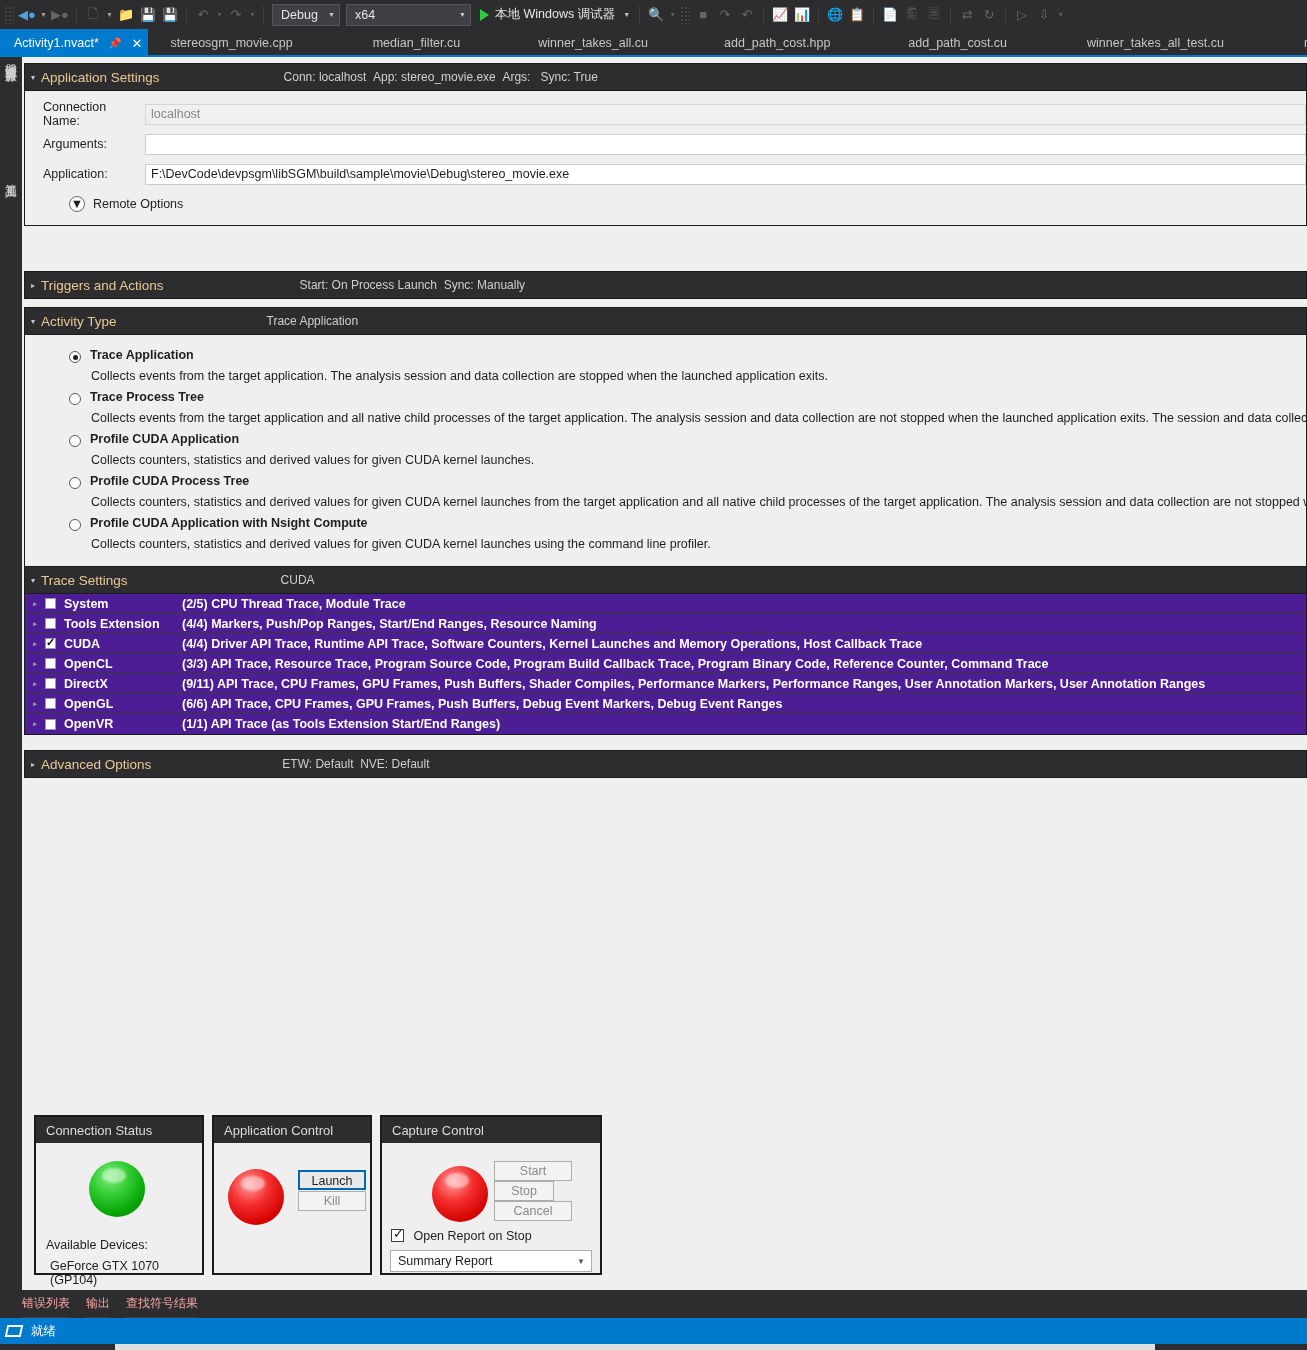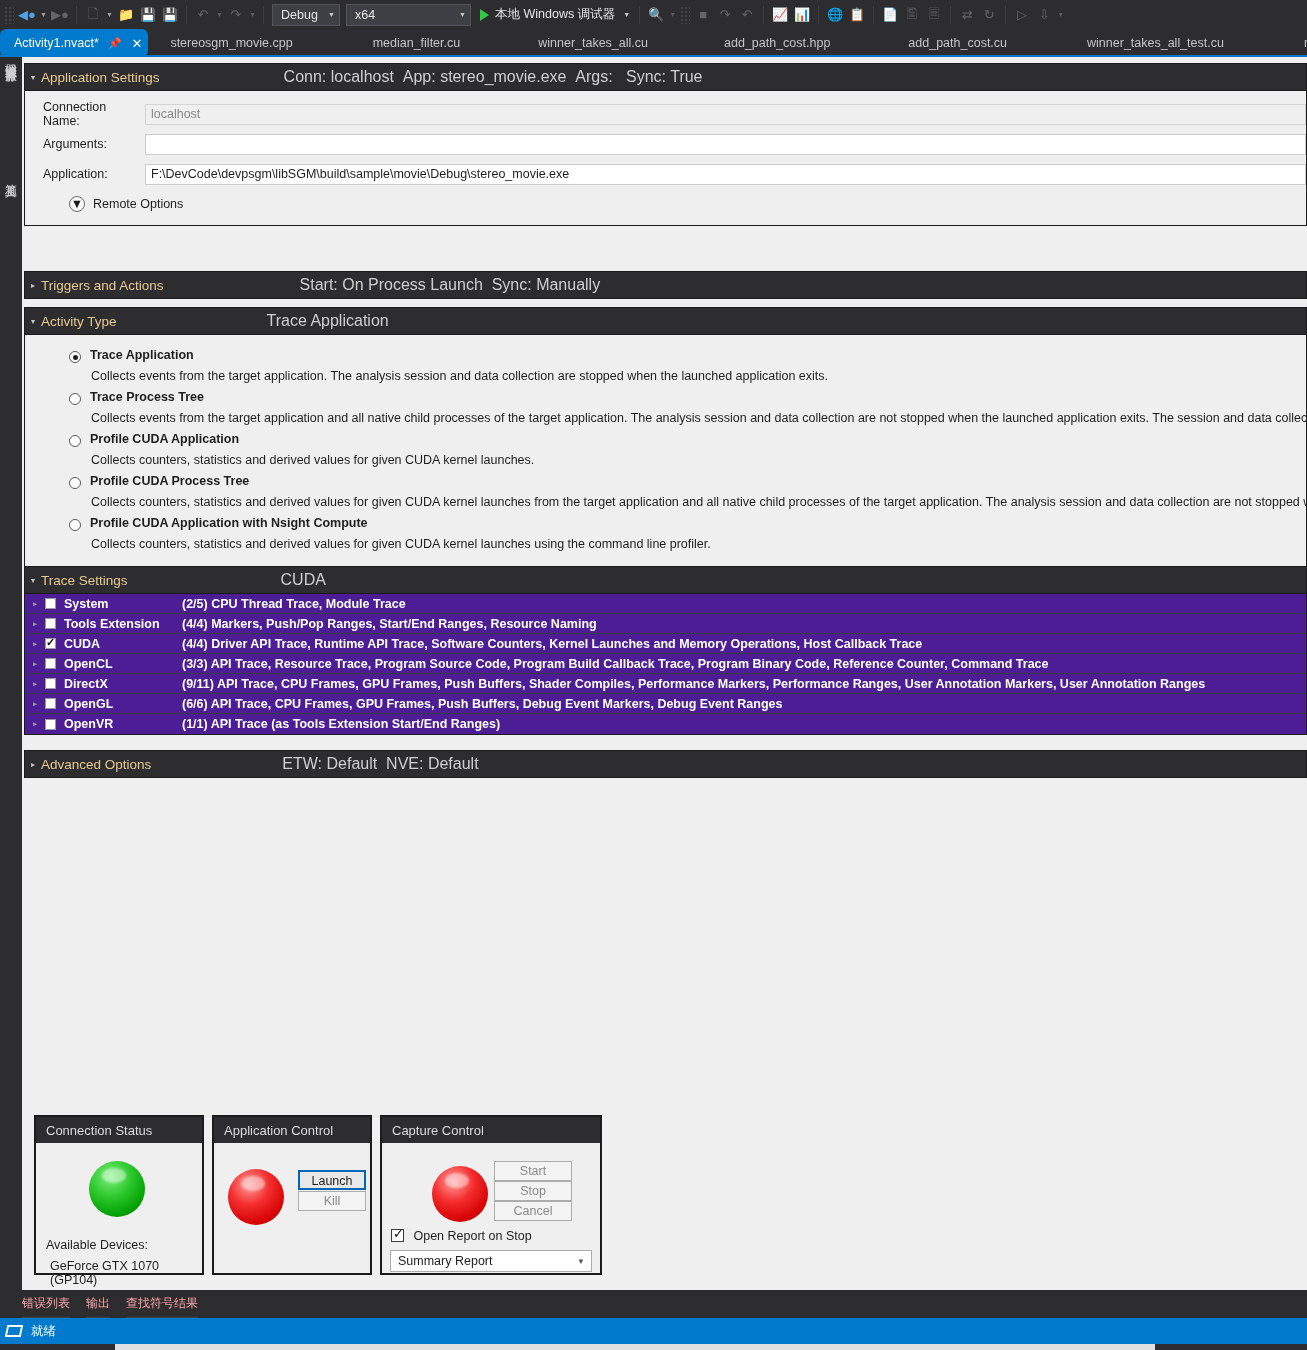--- a/index.html
+++ b/index.html
@@ -40,21 +40,21 @@
              border-top: 6px solid transparent; border-bottom: 6px solid transparent;
              margin-right: 6px; }
 
   
   .tabstrip {
     position: absolute; left: 0; top: 29px; width: 1307px; height: 28px;
     background: #2d2d30; display: flex; align-items: stretch;
   }
   .tabgutter { width: 22px; }
   .tab { display: flex; align-items: center; padding: 0 14px; font-size: 12.5px;
-         color: #c6c6c6; white-space: nowrap; border-radius: 6px; }
+         color: #c6c6c6; white-space: nowrap; }
   .tab.active { background: #007acc; color: #ffffff; padding-right: 6px; }
   .tab .pin { font-size: 11px; margin-left: 10px; color: #fff; }
   .tab .cls { font-size: 13px; margin-left: 9px; color: #fff; }
   .tabaccent { position: absolute; left: 0; top: 55px; width: 1307px; height: 2px;
                background: #007acc; }
 
   
   .leftdock { position: absolute; left: 0; top: 57px; width: 22px; height: 1233px;
               background: #2d2d30; }
   .vtext { position: absolute; left: 2px; color: #d0d0d0; font-size: 12px;
@@ -64,21 +64,21 @@
   
   .content { position: absolute; left: 22px; top: 57px; width: 1285px; height: 1233px;
              background: #efefef; }
 
   .groupbar {
     background: #2d2d30; color: #e9c992; height: 28px; display: flex; align-items: center;
     font-size: 13.5px; border: 1px solid #1b1b1c;
   }
   .groupbar .gtri { width: 16px; text-align: center; font-size: 8px; color: #c8c8c8; }
   .groupbar .gtitle { color: #e9c992; }
-  .groupbar .gmeta { color: #cfcfcf; font-size: 16px; margin-left: 0px; }
+  .groupbar .gmeta { color: #cfcfcf; font-size: 12px; margin-left: 0px; }
   .gmeta b { color: #cfcfcf; font-weight: normal; }
 
   .panel { background: #efefef; border-left: 1px solid #1b1b1c;
            border-right: 1px solid #1b1b1c; border-bottom: 1px solid #1b1b1c; }
 
   
   .frow { display: flex; align-items: center; height: 30px; }
   .flabel { width: 120px; padding-left: 18px; font-size: 12.5px; color: #1e1e1e; }
   .finput { flex: 1; height: 21px; border: 1px solid #cccccc; background: #ffffff;
             font-size: 12.5px; color: #1e1e1e; display: flex; align-items: center;
@@ -418,21 +418,21 @@
         <div class="btnbox primary" style="position:absolute;left:84px;top:27px;width:68px">Launch</div>
         <div class="btnbox" style="position:absolute;left:84px;top:48px;width:68px">Kill</div>
       </div>
     </div>
 
     <div class="card" style="left:358px;top:1058px;width:222px;height:160px">
       <div class="cardhdr">Capture Control</div>
       <div class="cardbody">
         <div class="led red" style="position:absolute;left:50px;top:23px"></div>
         <div class="btnbox" style="position:absolute;left:112px;top:18px;width:78px">Start</div>
-        <div class="btnbox" style="position:absolute;left:112px;top:38px;width:78px">Stop</div>
+        <div class="btnbox" style="position:absolute;left:112px;top:38px;width:60px">Stop</div>
         <div class="btnbox" style="position:absolute;left:112px;top:58px;width:78px">Cancel</div>
         <div style="position:absolute;left:9px;top:86px;font-size:12.5px;color:#1e1e1e">
           <span class="cbx ck"></span>
           <span style="margin-left:6px">Open Report on Stop</span>
         </div>
         <div class="dropdown" style="position:absolute;left:8px;top:107px;width:202px">
           <span>Summary Report</span>
           <span class="dc">▼</span>
         </div>
       </div>

